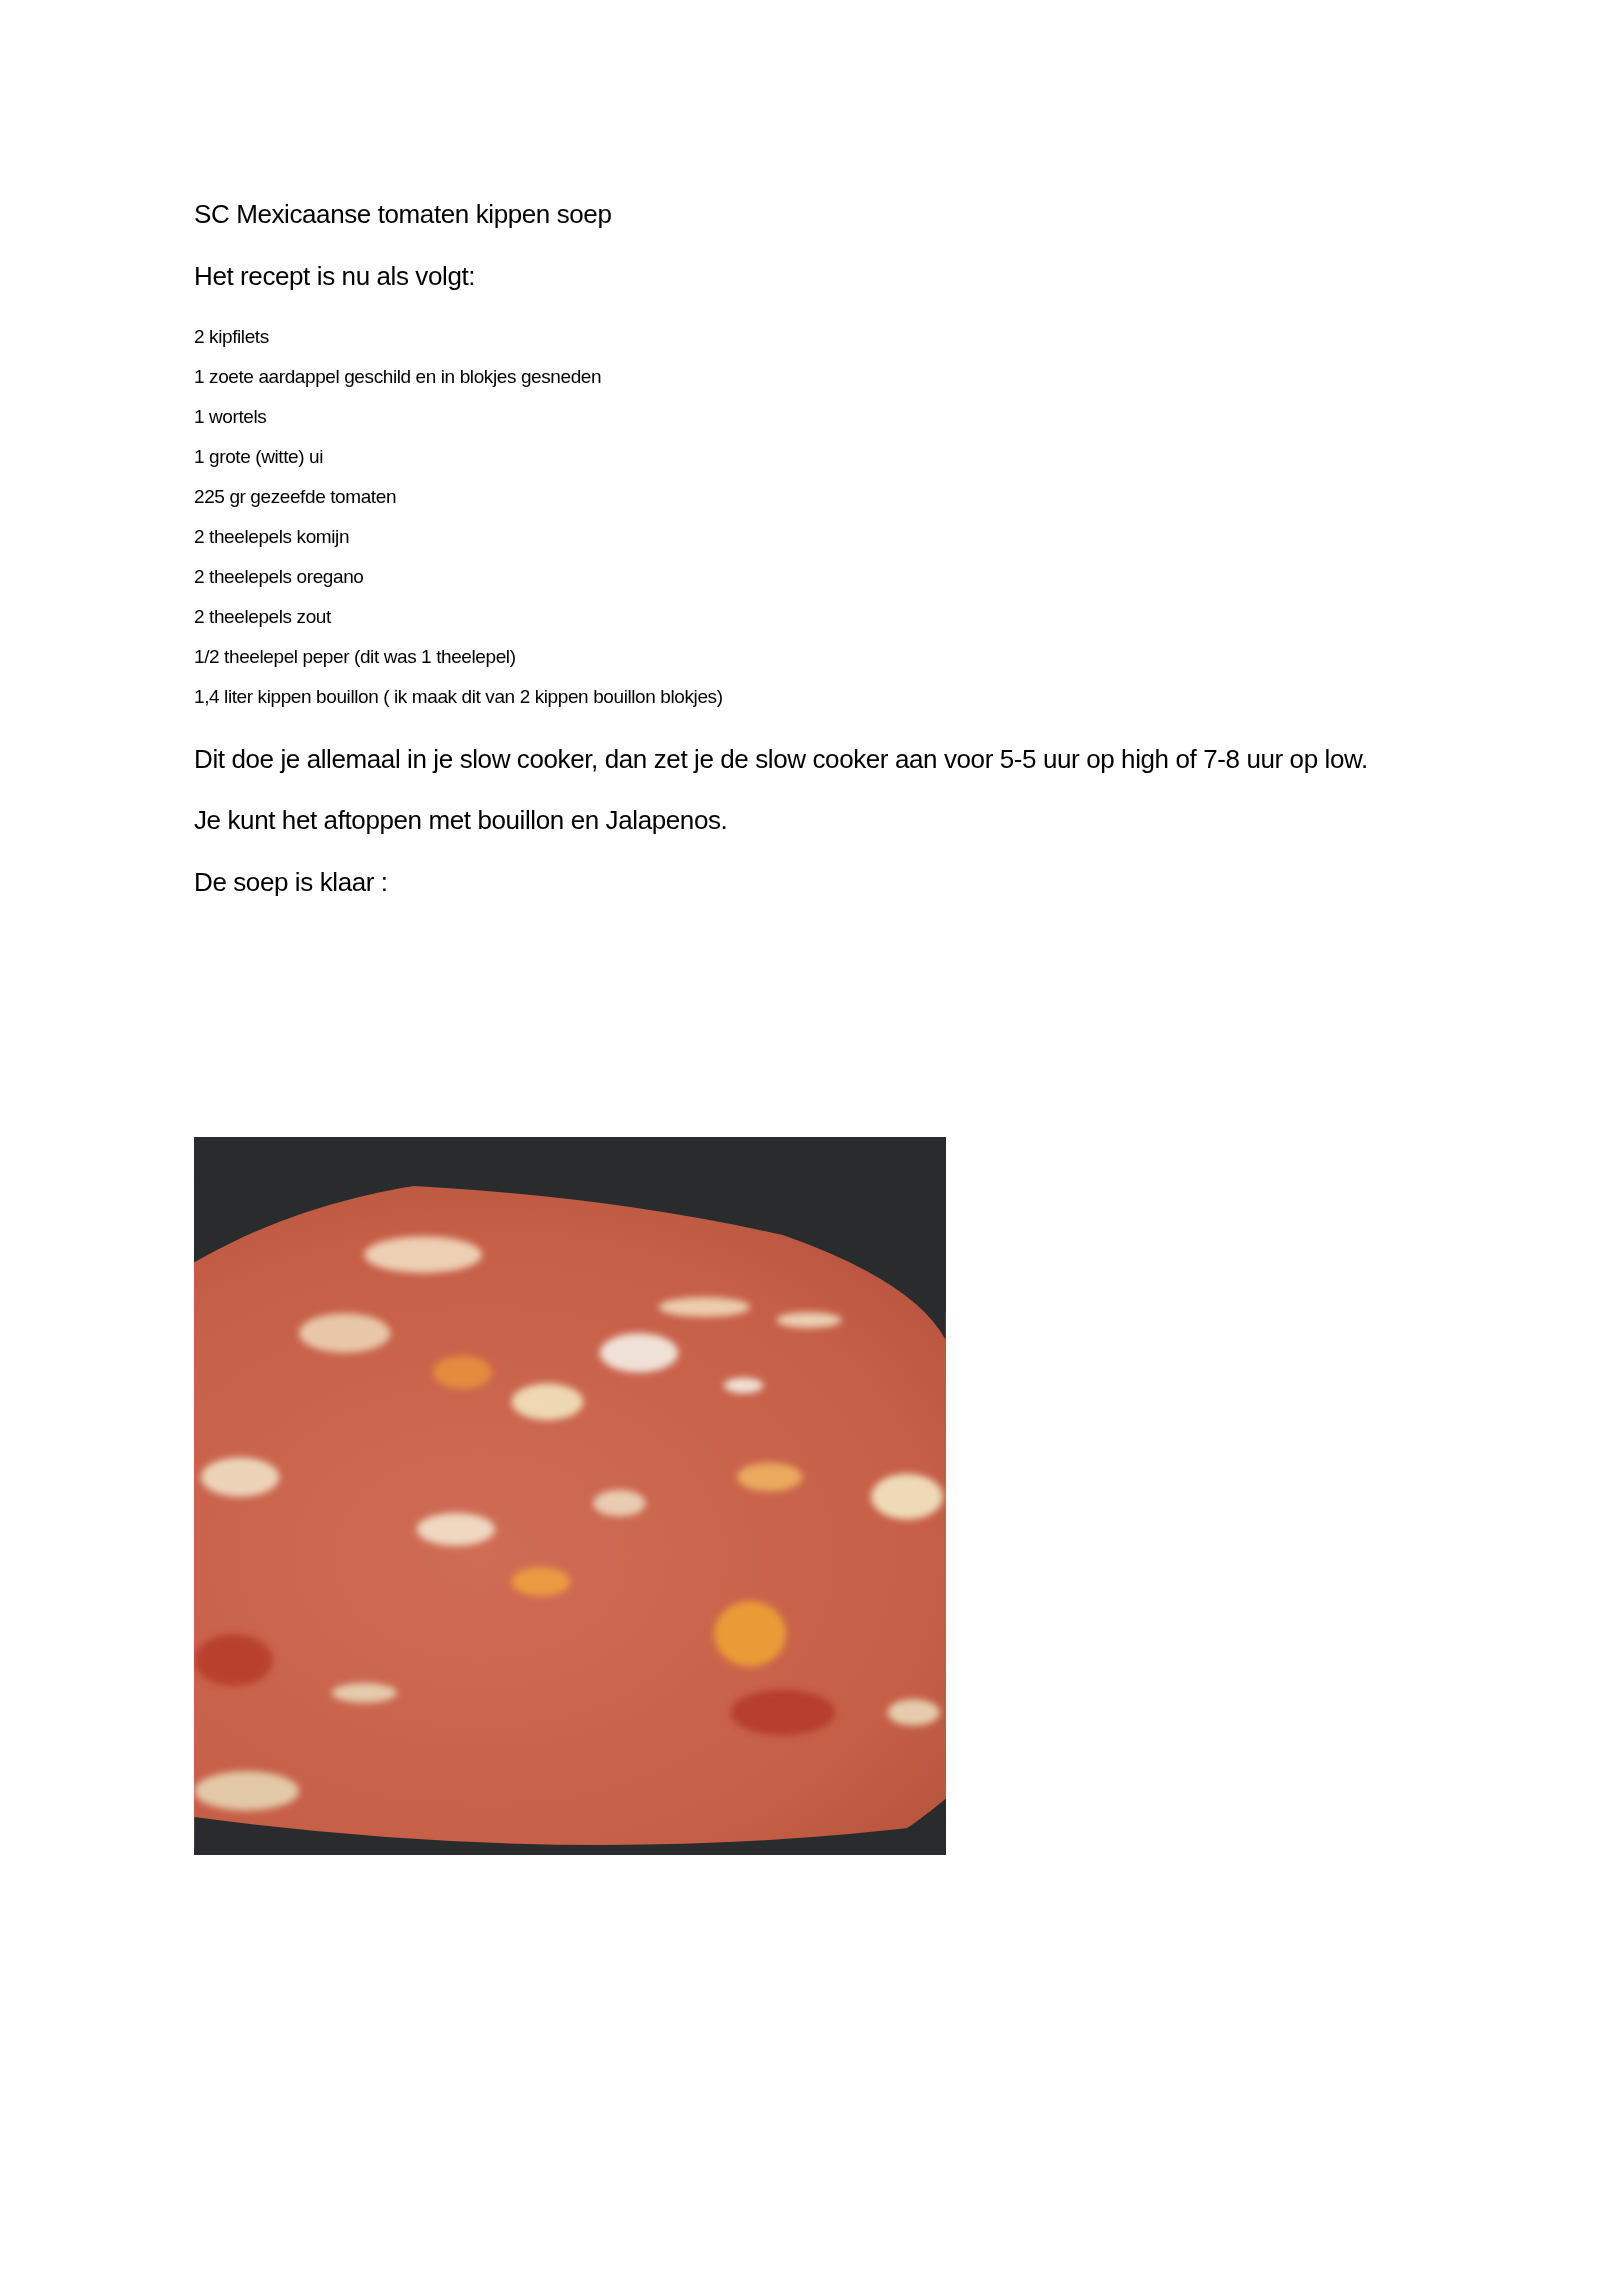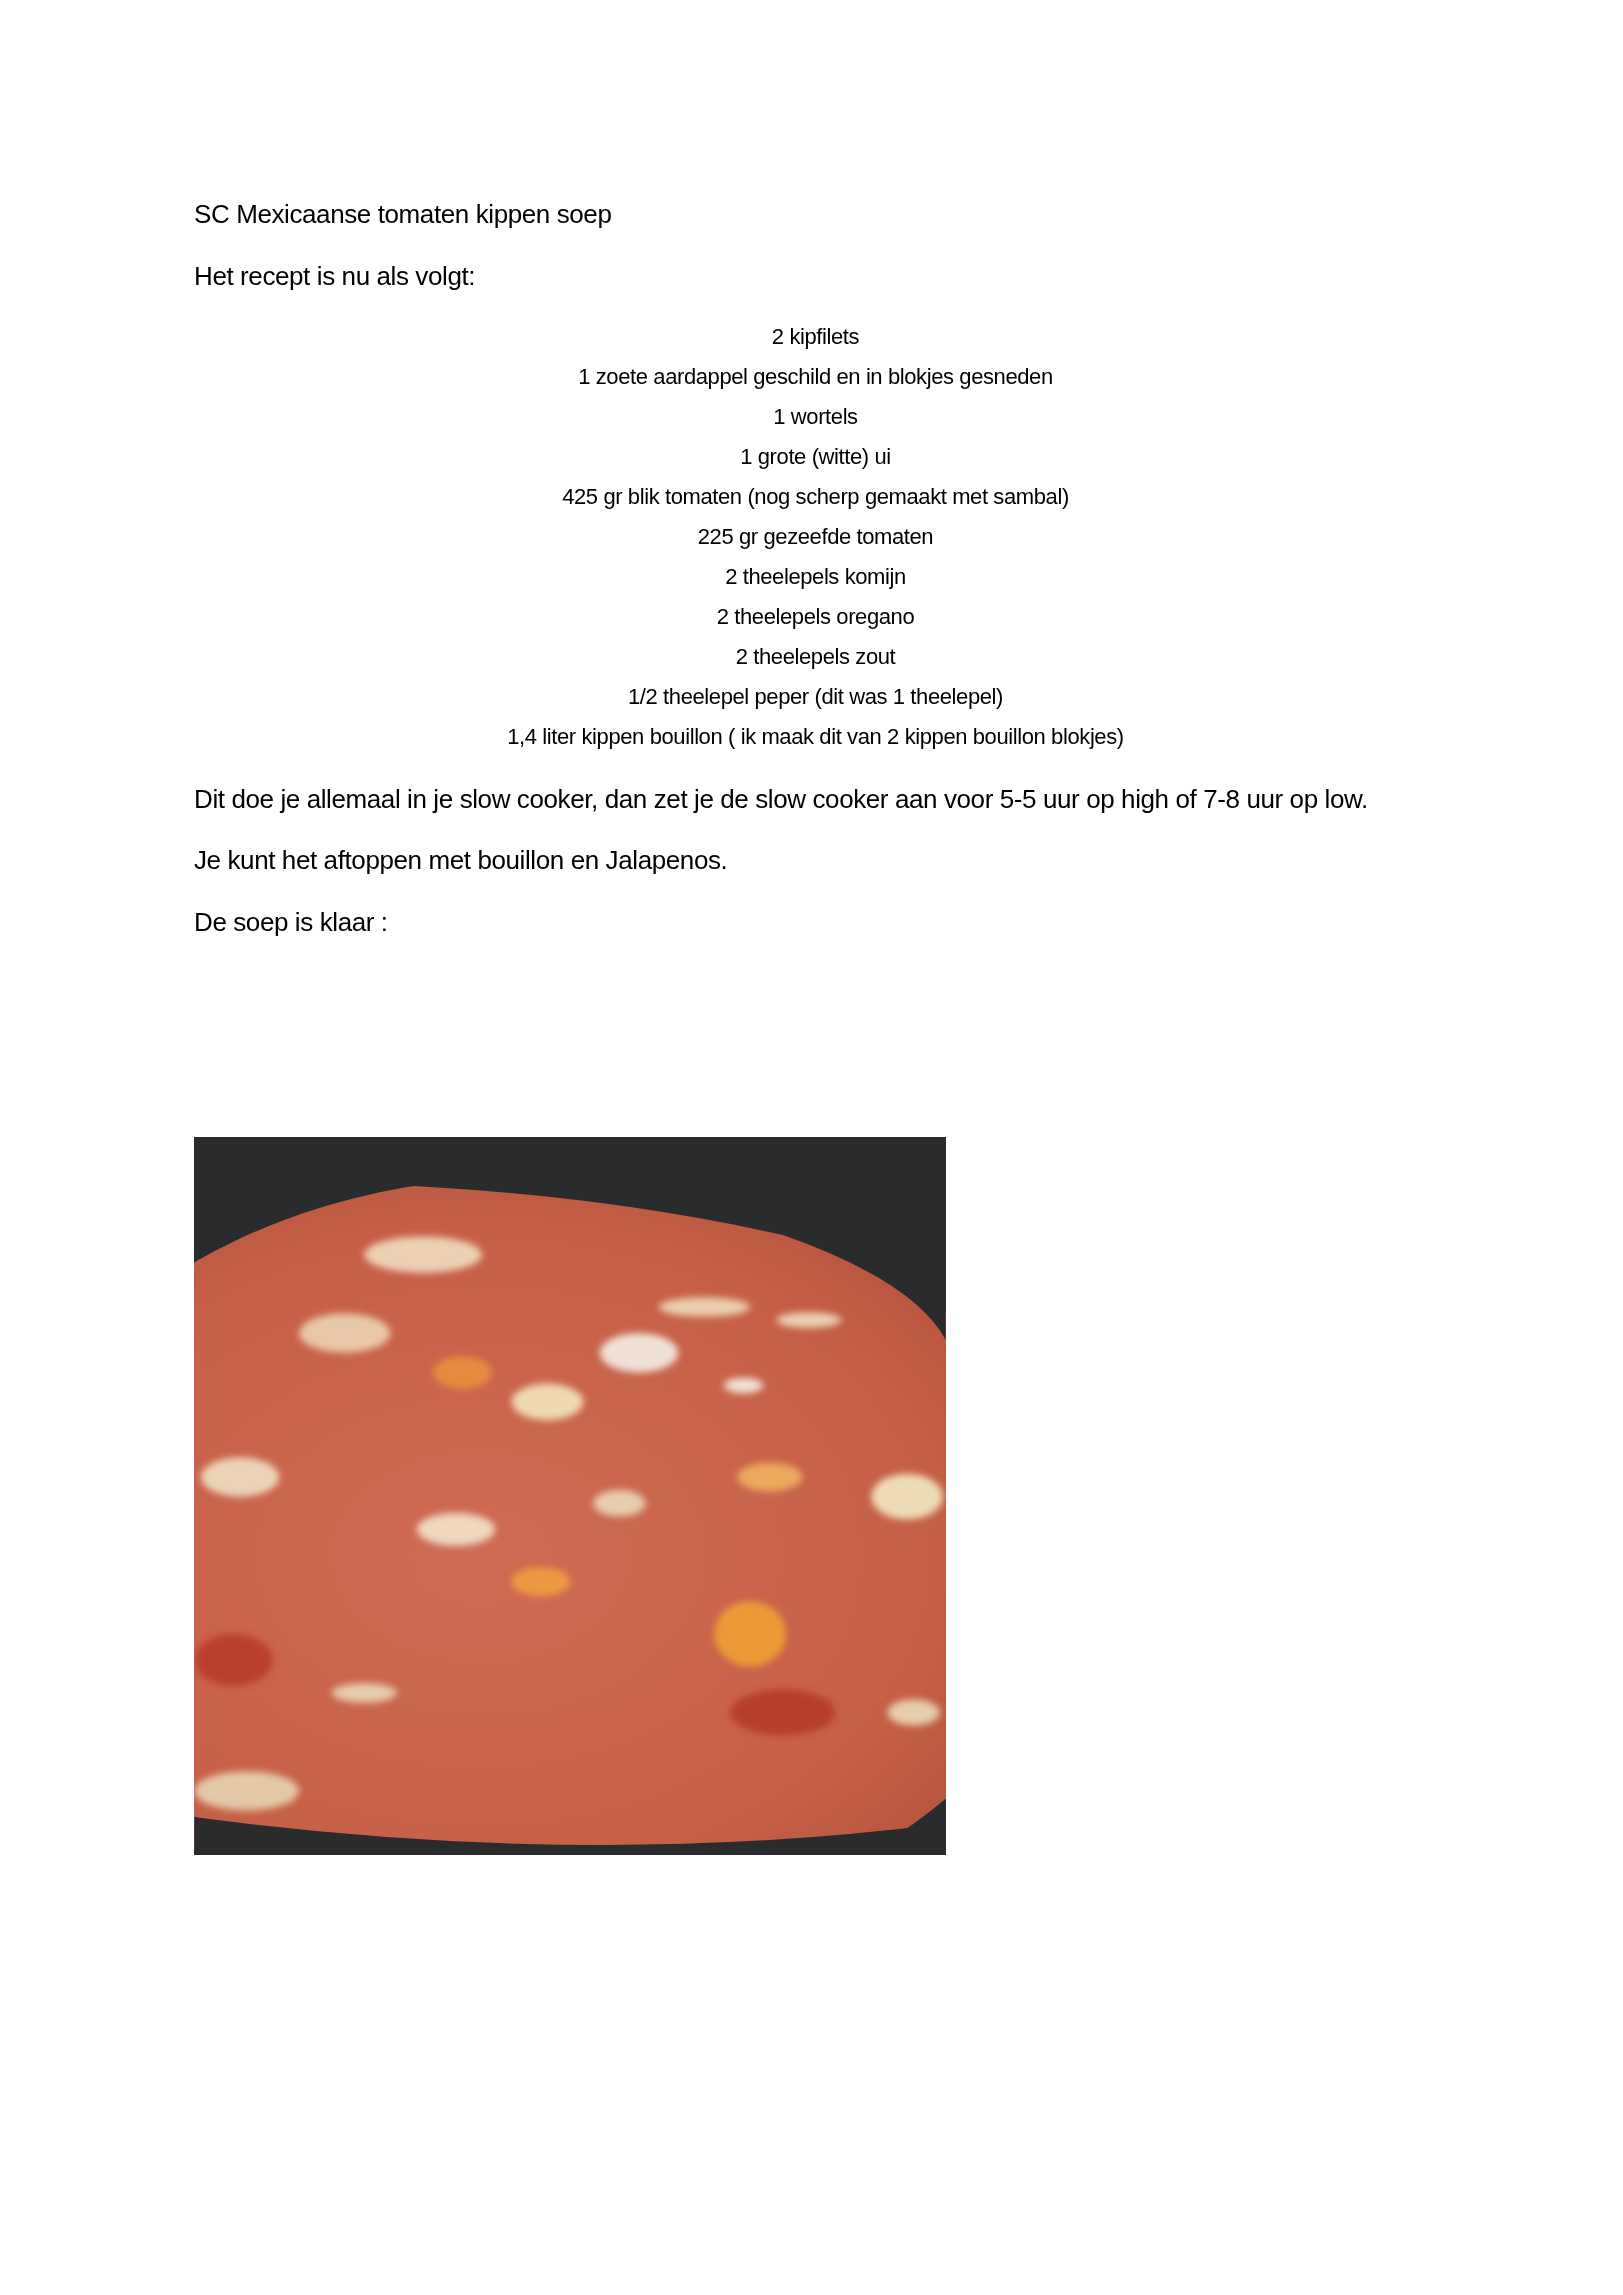--- a/index.html
+++ b/index.html
@@ -1,37 +1,36 @@
 <!DOCTYPE html>
 <html style="font-size:10.5px"><head>
   <meta charset="utf-8">
   <style>
     html, body { margin: 0; padding: 0; background: #ffffff; }
     body { width: 1623px; height: 2295px; position: relative; overflow: hidden;
       font-family: "Liberation Sans", "DejaVu Sans", sans-serif; color: #000; }
     .page { position: absolute; left: 194px; top: 194px; width: 1243px; }
     .p { font-size: 26px; line-height: 40px; margin: 0 0 21.6px 0; letter-spacing: -0.4px; }
     .list { margin: 0 0 21.6px 0; }
-    .list .li { font-size: 22px; line-height: 40px; letter-spacing: -0.4px; text-align: center; }
+    .list .li { font-size: 19px; line-height: 40px; letter-spacing: -0.4px; }
     .photo { position: absolute; left: 194px; top: 1137px; width: 752px; height: 718px; overflow: hidden;
       background: #2a2b2d; }
     .photo svg { display: block; }
   </style>
 </head>
 <body>
 
 <div class="page">
   <p class="p">SC Mexicaanse tomaten kippen soep</p>
   <p class="p">Het recept is nu als volgt:</p>
   <div class="list">
     <div class="li">2 kipfilets</div>
     <div class="li">1 zoete aardappel geschild en in blokjes gesneden</div>
     <div class="li">1 wortels</div>
     <div class="li">1 grote (witte) ui</div>
-    <div class="li">425 gr blik tomaten  (nog scherp gemaakt met sambal)</div>
     <div class="li">225 gr gezeefde tomaten</div>
     <div class="li">2 theelepels komijn</div>
     <div class="li">2 theelepels oregano</div>
     <div class="li">2 theelepels zout</div>
     <div class="li">1/2 theelepel peper (dit was 1 theelepel)</div>
     <div class="li">1,4 liter kippen bouillon ( ik maak dit van 2 kippen bouillon blokjes)</div>
   </div>
   <p class="p">Dit doe je allemaal in je slow cooker, dan zet je de slow cooker aan voor 5-5 uur op high of 7-8 uur op low.</p>
   <p class="p">Je kunt het aftoppen met bouillon en Jalapenos.</p>
   <p class="p">De soep is klaar :</p>

